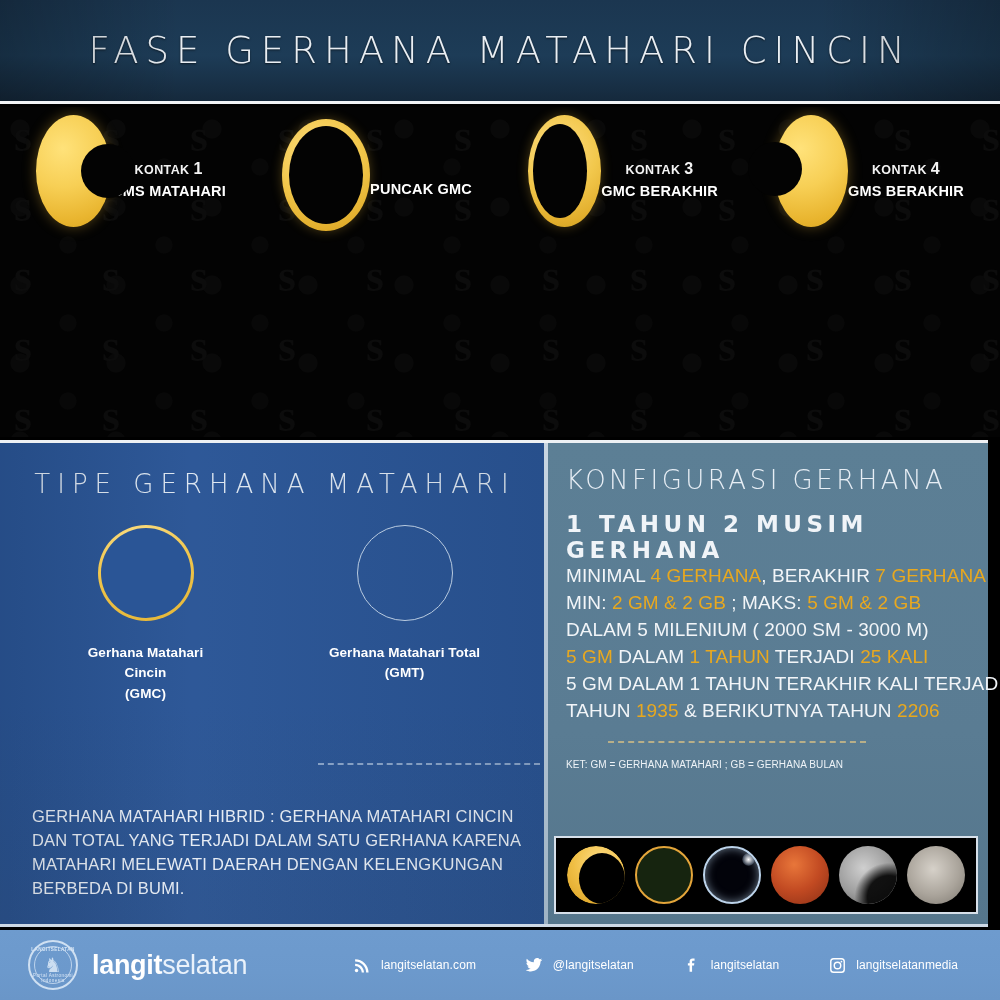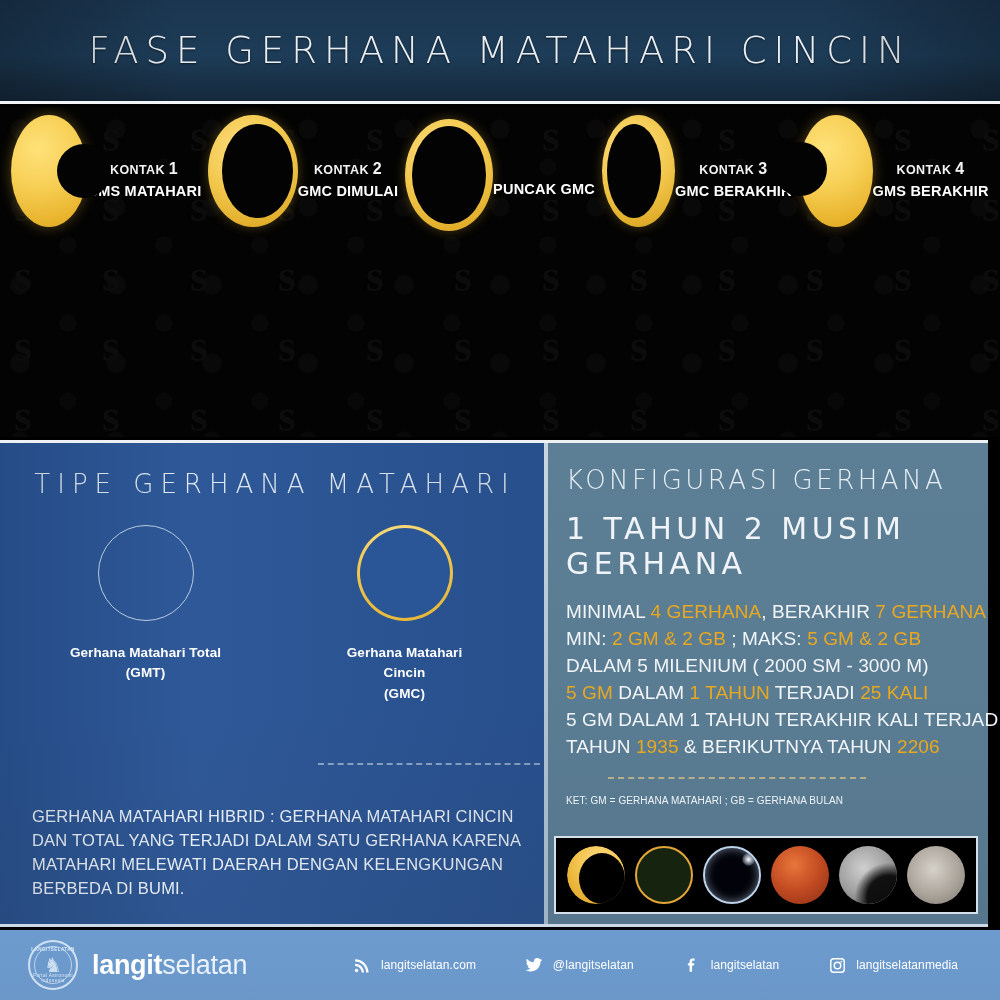--- a/index.html
+++ b/index.html
@@ -160,22 +160,22 @@
     content:""; position:absolute; left:0; top:0; bottom:0; width:4px;
     background:linear-gradient(180deg,#c9d6e2,#9fb3c4);
   }
   .right-title {
     margin:22px 0 0 22px;
     font-size:26px; letter-spacing:3.5px; color:#e7eef5; font-weight:300;
     font-family:"DejaVu Sans", sans-serif;
   }
   .r-lines { margin:16px 0 0 22px; }
   .r-big {
-    font-size:30px; letter-spacing:4.5px; color:#f0f4f8; font-weight:400;
-    margin-bottom:18px; font-family:"DejaVu Sans", sans-serif;
+    font-size:23px; letter-spacing:4.5px; color:#f0f4f8; font-weight:700;
+    margin-bottom:0; font-family:"DejaVu Sans", sans-serif;
   }
   .r-line {
     font-size:19px; color:#f2f5f8; font-weight:400; letter-spacing:.1px;
     line-height:1.42; white-space:nowrap;
   }
   .hl { color:#e8a81f; }
   .r-dashed {
     margin:16px 0 0 64px; width:258px; height:0;
     border-top:2px dashed #c9b887; opacity:.85;
   }
@@ -317,31 +317,20 @@
           <div class="sun-full"></div>
           <div class="bite" style="width:54px;height:54px;right:-24px;top:29px;"></div>
         </div>
         <div class="phase-cap">
           <div class="k"><span>KONTAK</span>
             <span class="num">1</span></div>
           <div class="d">GMS MATAHARI</div>
         </div>
       </div>
 
-      <div class="phase">
-        <div class="phase-art">
-          <div class="ring-outer"></div>
-          <div class="ring-inner" style="left:14px;top:9px;right:5px;bottom:9px;"></div>
-        </div>
-        <div class="phase-cap">
-          <div class="k"><span>KONTAK</span>
-            <span class="num">2</span></div>
-          <div class="d">GMC DIMULAI</div>
-        </div>
-      </div>
 
       <div class="phase center">
         <div class="phase-art">
           <div class="ring-outer"></div>
           <div class="ring-inner" style="left:7px;top:7px;right:7px;bottom:7px;"></div>
         </div>
         <div class="phase-cap">
           <div class="d">PUNCAK GMC</div>
         </div>
       </div>
@@ -372,36 +361,36 @@
 
     </div>
   </div>
 
   <div class="panel-left">
     <div class="left-title">TIPE GERHANA MATAHARI</div>
 
     <div class="types">
       <div class="type">
         <div class="type-art">
+          <div class="t-ann-outer"></div>
+          <div class="t-ann-inner"></div>
+        </div>
+        <div class="type-cap">
+          <div>Gerhana Matahari Cincin</div>
+          <div>(GMC)</div>
+        </div>
+      </div>
+
+      <div class="type">
+        <div class="type-art">
           <div class="t-total"></div>
         </div>
         <div class="type-cap">
           <div>Gerhana Matahari Total</div>
           <div>(GMT)</div>
-        </div>
-      </div>
-
-      <div class="type">
-        <div class="type-art">
-          <div class="t-ann-outer"></div>
-          <div class="t-ann-inner"></div>
-        </div>
-        <div class="type-cap">
-          <div>Gerhana Matahari Cincin</div>
-          <div>(GMC)</div>
         </div>
       </div>
 
     </div>
 
     <div class="dashed-sep"></div>
     <div class="hybrid">GERHANA MATAHARI HIBRID : GERHANA MATAHARI CINCIN DAN TOTAL YANG TERJADI DALAM SATU GERHANA KARENA MATAHARI MELEWATI DAERAH DENGAN KELENGKUNGAN BERBEDA DI BUMI.</div>
   </div>
 
   <div class="panel-right">

